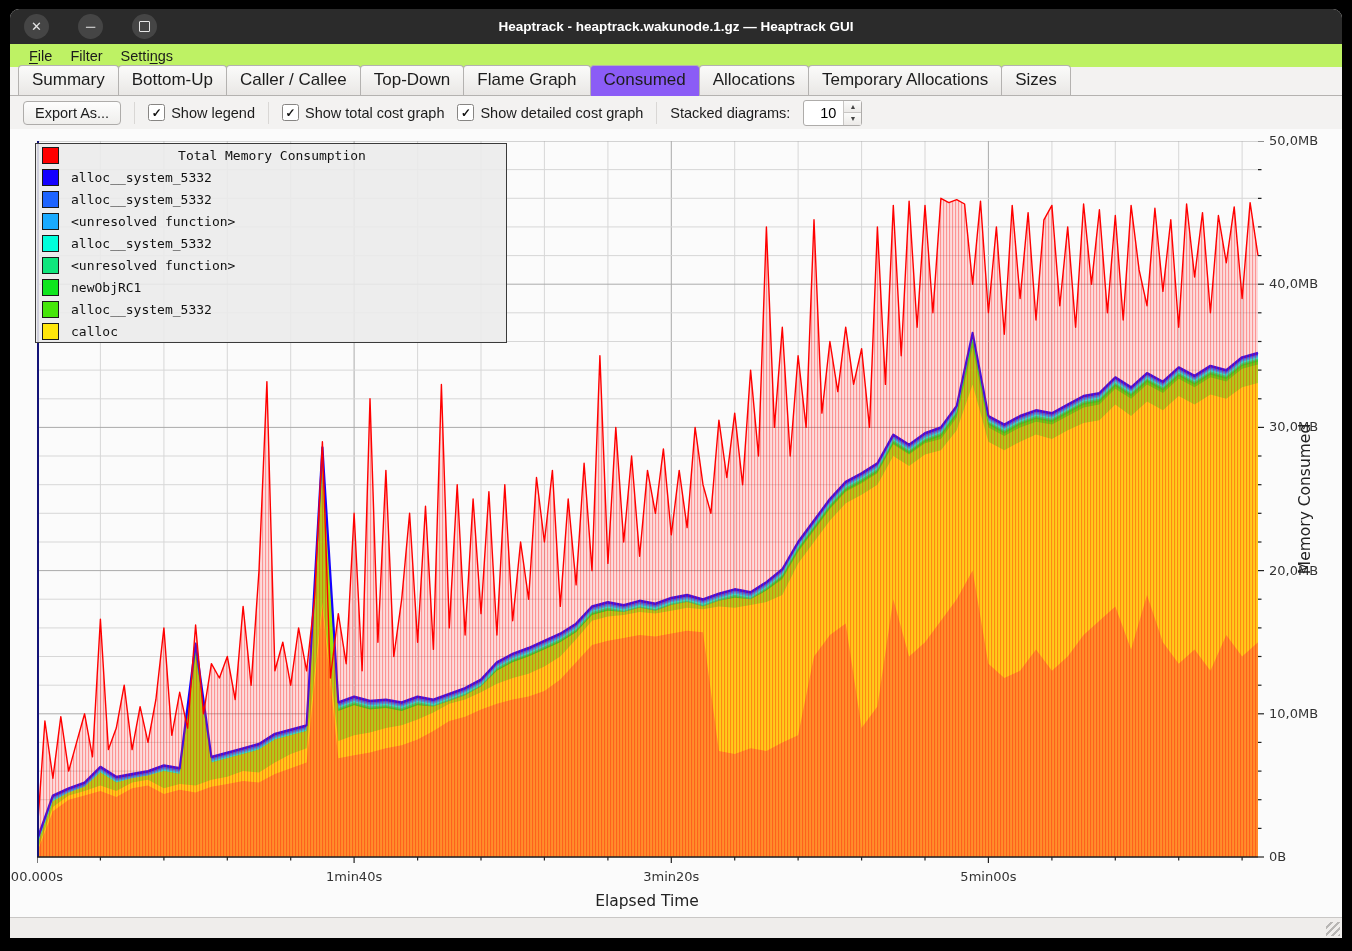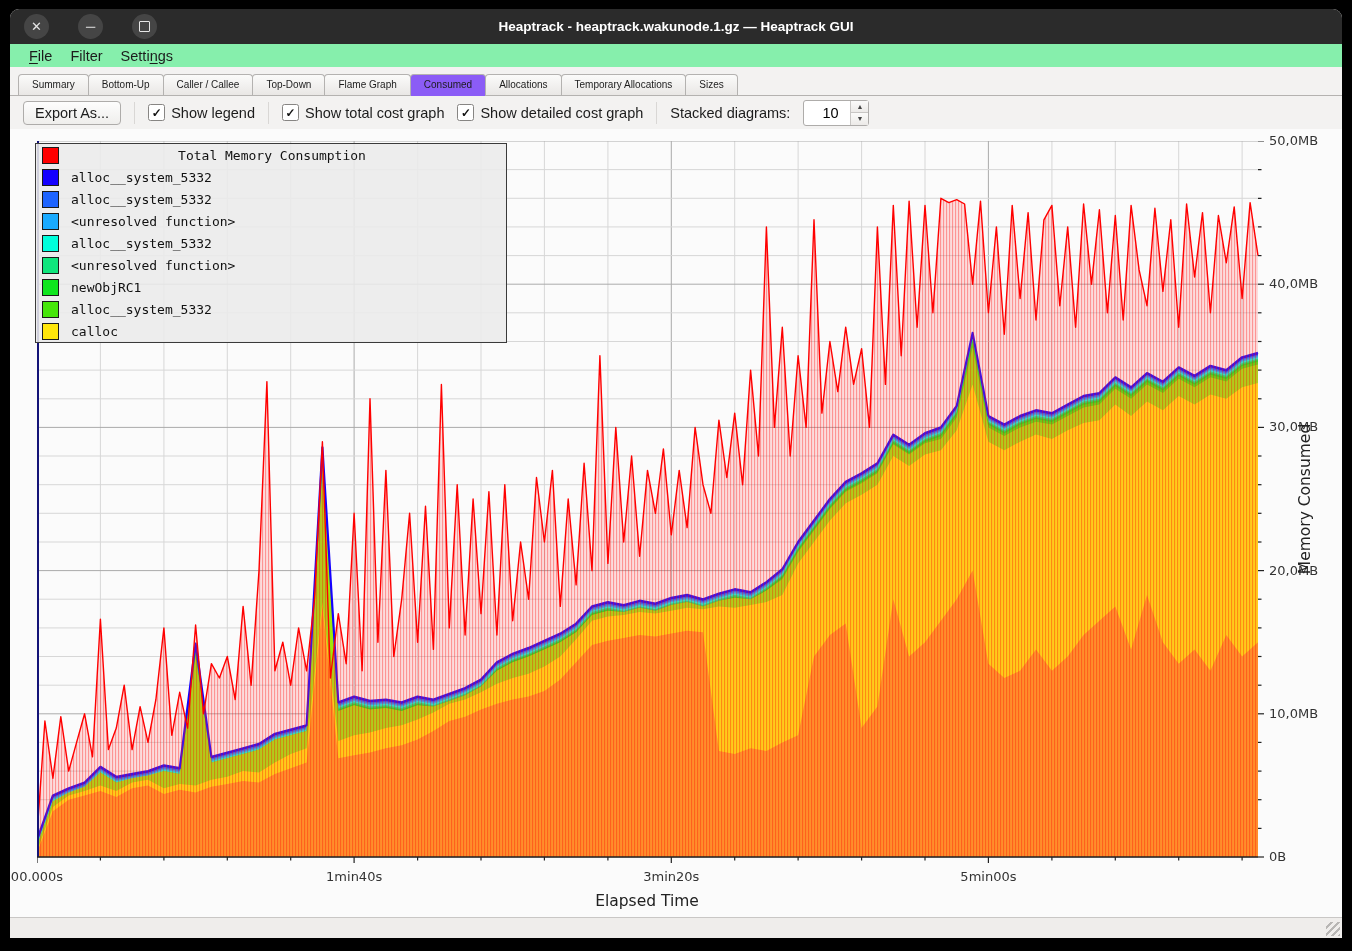--- a/index.html
+++ b/index.html
@@ -9,42 +9,42 @@
   
   #titlebar{position:relative;height:35px;background:#2b2b2b;display:flex;align-items:center;}
   .winbtn{width:25px;height:25px;border-radius:50%;background:#454545;color:#e6e6e6;
     display:flex;align-items:center;justify-content:center;font-size:13px;line-height:1;cursor:default;}
   #btn-close{position:absolute;left:14px;top:5px;}
   #btn-min{position:absolute;left:68px;top:5px;}
   #btn-max{position:absolute;left:122px;top:5px;}
   #btn-max .sq{width:9px;height:9px;border:1.6px solid #e6e6e6;border-radius:1px;}
   #win-title{flex:1;text-align:center;color:#fff;font-weight:bold;font-size:13.5px;}
   
-  #menubar{height:23px;background:#86efac;display:flex;align-items:center;padding-left:10px;
+  #menubar{height:23px;background:#bef264;display:flex;align-items:center;padding-left:10px;
     font-size:14.5px;color:#1c1c1c;}
   .menu-item{padding:1px 9px;border-radius:3px;}
   .mn{text-decoration:underline;text-underline-offset:2px;}
   
   #tabbar{height:29px;background:#f3f2f1;display:flex;align-items:flex-end;padding-left:8px;
     border-bottom:1px solid #b4b2b0;box-sizing:border-box;}
-  .tab{font-size:10px;color:#1c1c1c;background:linear-gradient(#fbfbfa,#e9e7e5);
+  .tab{font-size:17px;color:#1c1c1c;background:linear-gradient(#fbfbfa,#e9e7e5);
     border:1px solid #b4b2b0;border-bottom:none;border-radius:4px 4px 0 0;
     padding:4px 13px 5px 13px;margin-right:-1px;position:relative;white-space:nowrap;}
   .tab.active{background:#8b5cf6;z-index:2;padding-bottom:6px;margin-bottom:-1px;}
   
   #toolbar{height:33px;background:#f3f2f1;display:flex;align-items:center;gap:13px;padding-left:13px;
     font-size:14.5px;color:#1c1c1c;}
   #export-btn{background:linear-gradient(#fdfdfd,#efeeec);border:1px solid #aeacaa;border-radius:4px;
     padding:3px 11px;font-size:14.5px;color:#1c1c1c;}
   .tsep{width:1px;height:22px;background:#d9d7d5;}
   .cb-group{display:flex;align-items:center;gap:6px;}
   .checkbox{width:15px;height:15px;background:#fff;border:1px solid #878583;border-radius:2.5px;
     display:flex;align-items:center;justify-content:center;font-size:12px;font-weight:bold;color:#111;line-height:1;}
   .spinbox{display:flex;align-items:stretch;background:#fff;border:1px solid #aeacaa;border-radius:3px;height:24px;}
-  .spinbox input{width:26px;border:none;outline:none;font-size:14.5px;text-align:left;padding-left:18px;
+  .spinbox input{width:26px;border:none;outline:none;font-size:14.5px;text-align:center;padding-left:11px;
     font-family:"Liberation Sans",sans-serif;background:transparent;}
   .spin-arrows{display:flex;flex-direction:column;width:17px;border-left:1px solid #c8c6c4;}
   .spin-arrows div{flex:1;display:flex;align-items:center;justify-content:center;font-size:7px;color:#444;
     background:linear-gradient(#fbfbfa,#eceae8);}
   .spin-arrows div:first-child{border-bottom:1px solid #c8c6c4;}
   
   #chart-region{position:absolute;left:0;top:120px;right:0;bottom:20px;background:#fbfbfb;}
   #plot{position:absolute;left:27px;top:12px;}
   .ylab{position:absolute;font-size:13px;color:#333;font-family:"DejaVu Sans",sans-serif;white-space:nowrap;}
   .xlab{position:absolute;font-size:13px;color:#333;font-family:"DejaVu Sans",sans-serif;transform:translateX(-50%);}

